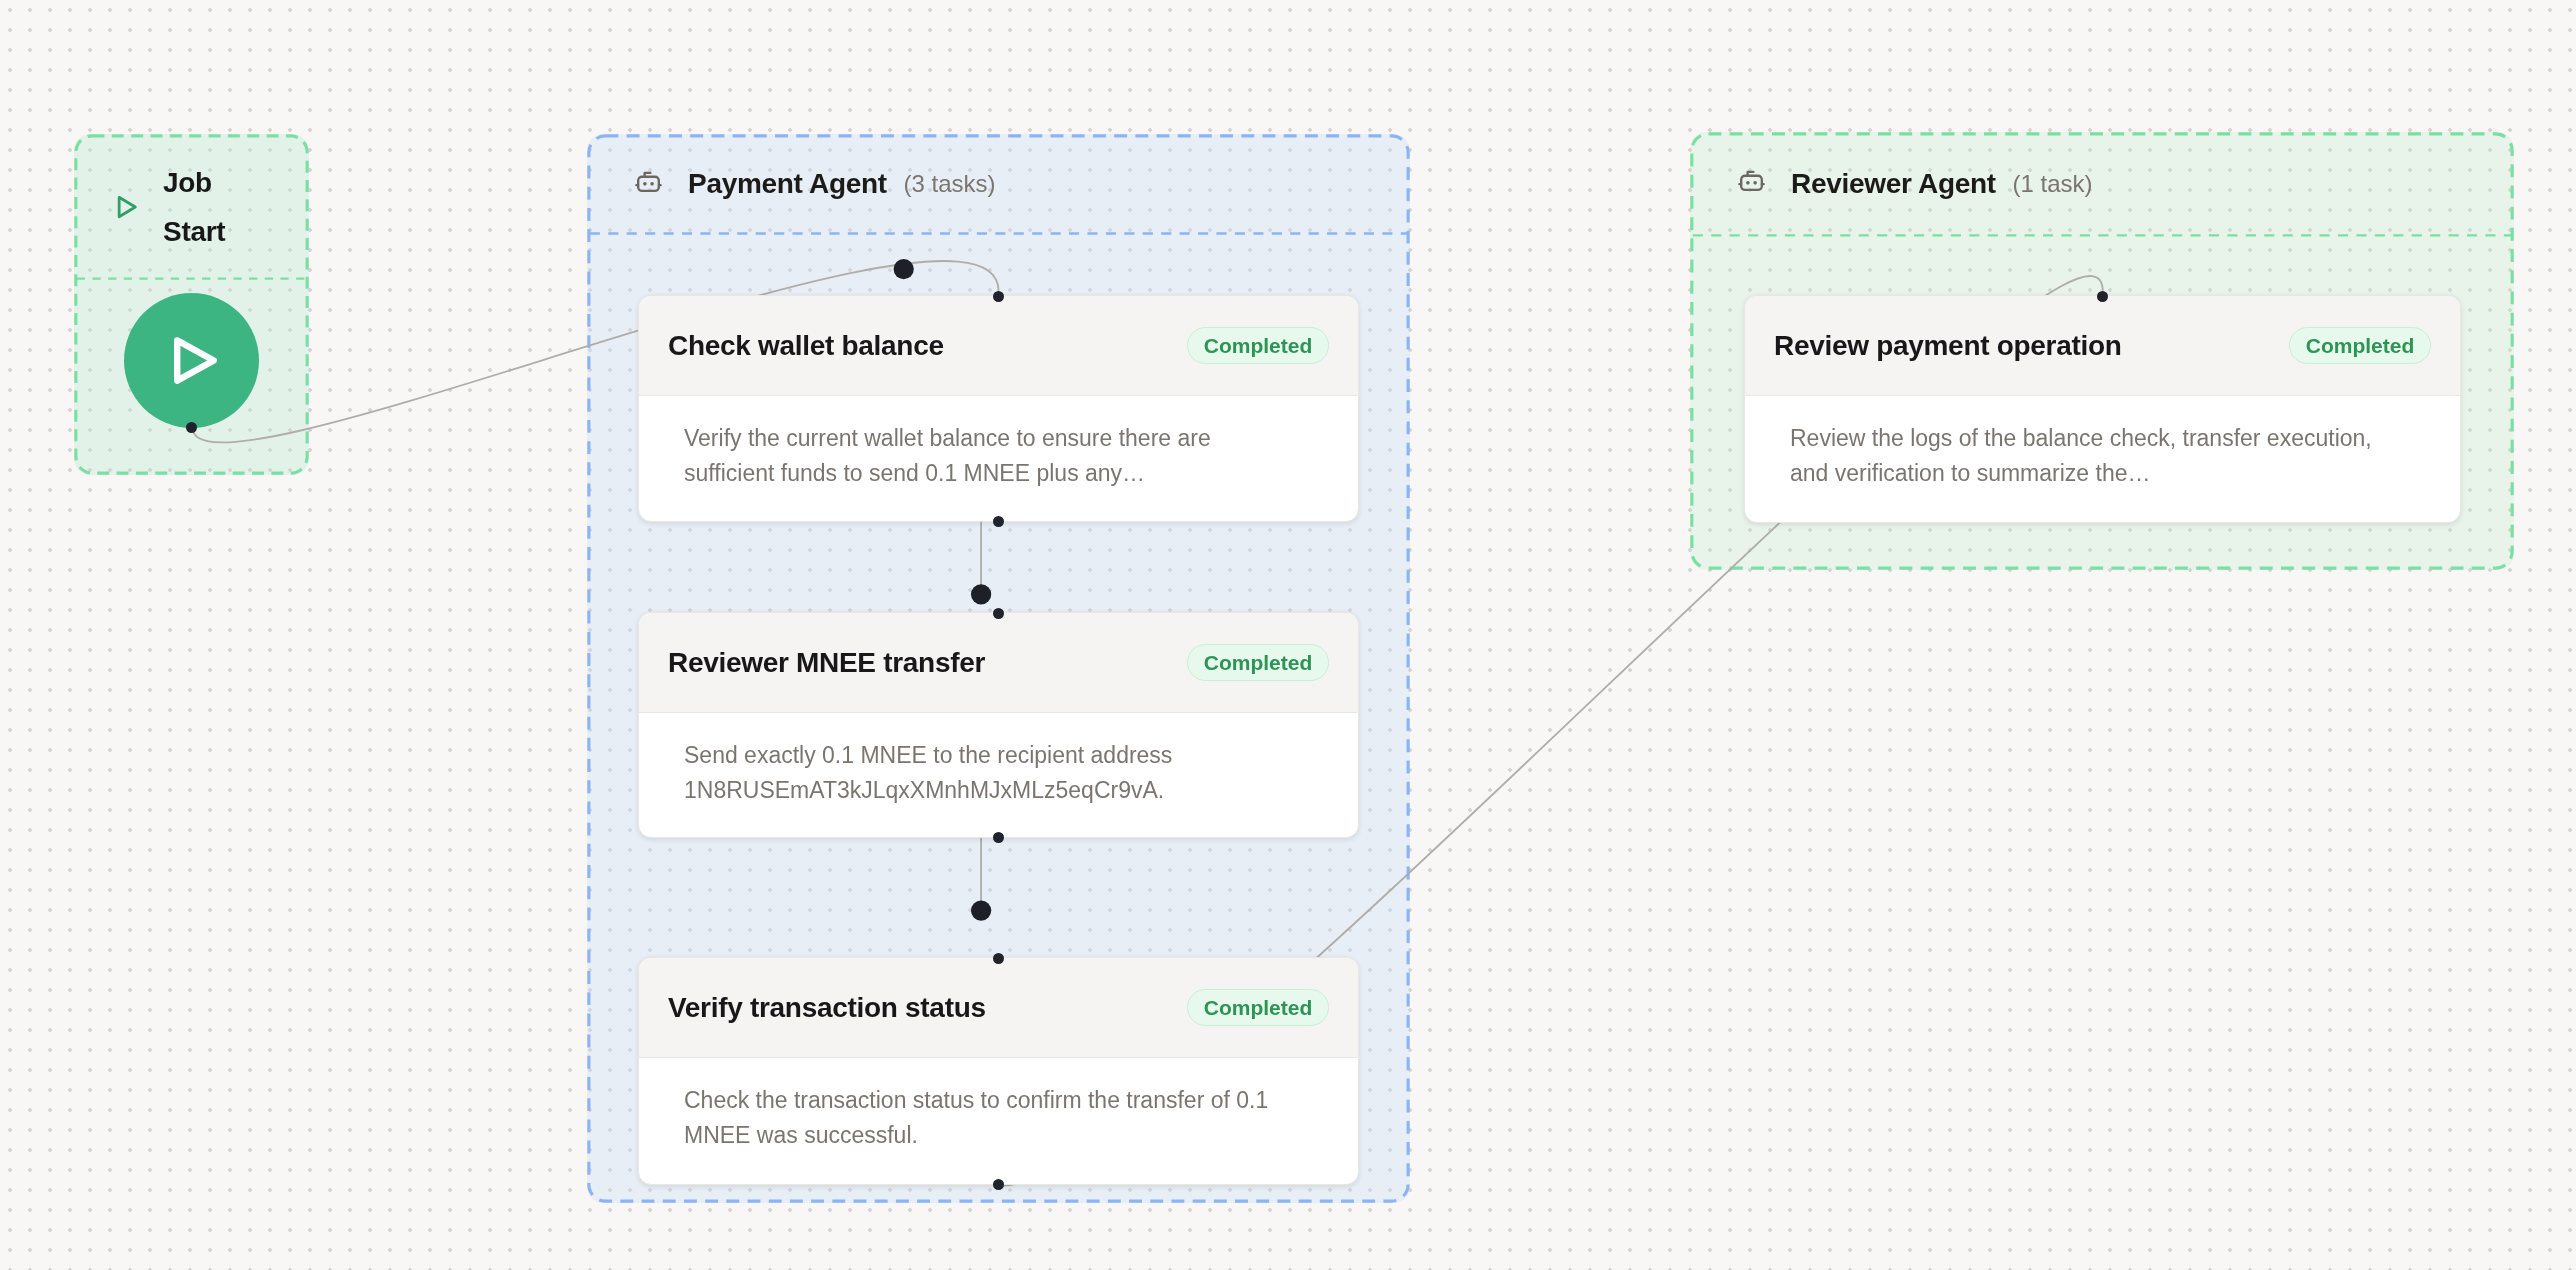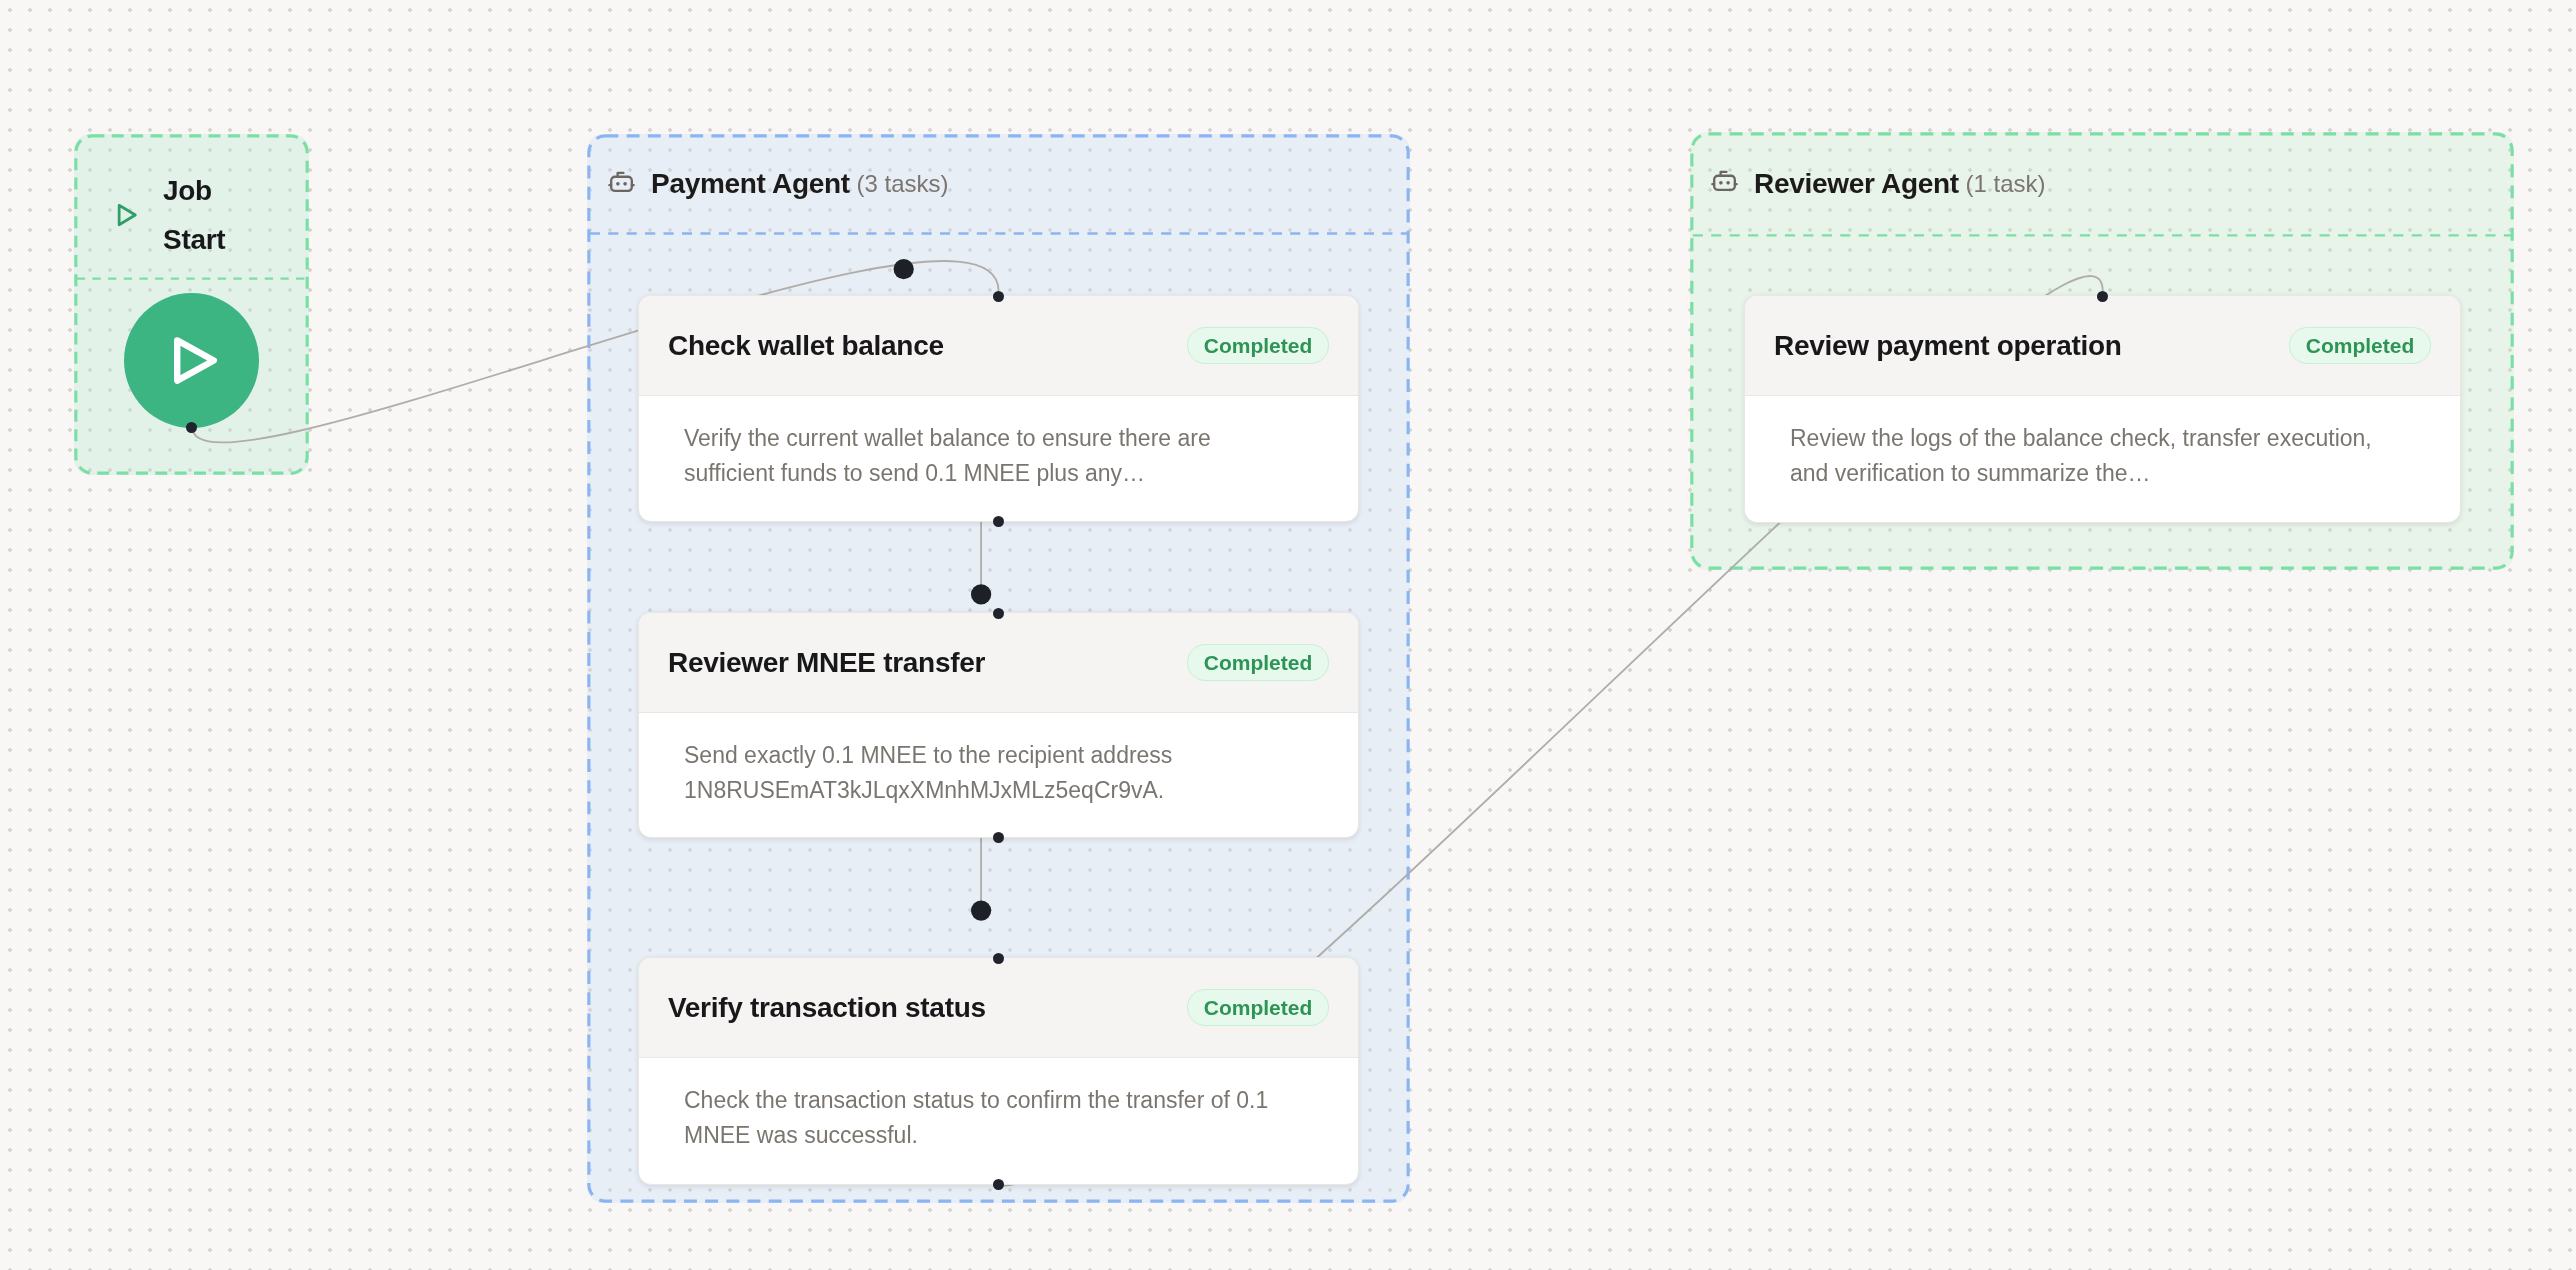--- a/index.html
+++ b/index.html
@@ -11,41 +11,41 @@
     font-family:"Liberation Sans","DejaVu Sans",sans-serif;
     color:#18181b;
   }
   .edges{position:absolute;left:0;top:0;z-index:2;}
   .edge{fill:none;stroke:#b0ada9;stroke-width:2;}
   .group{position:absolute;border-radius:16.6px;}
   .group-frame{position:absolute;left:0;top:0;pointer-events:none;}
   .g-payment{left:587px;top:134px;width:823px;height:1069px;background:rgba(203,222,247,0.35);}
   .g-reviewer{left:1690px;top:132px;width:824px;height:438px;background:rgba(189,232,205,0.28);}
   .g-job{left:74px;top:134px;width:235px;height:341px;background:rgba(189,232,205,0.34);}
-  .group-header{position:absolute;left:0;top:0;width:100%;display:flex;align-items:center;gap:14px;padding-left:19px;box-sizing:border-box;}
+  .group-header{position:absolute;left:16px;top:0;width:100%;display:flex;align-items:center;gap:24px;padding-left:30px;box-sizing:border-box;}
   .g-payment .group-header{height:100px;}
   .g-reviewer .group-header{height:103px;}
   .g-title{font-size:28px;font-weight:700;color:#1c1b19;letter-spacing:-0.3px;white-space:nowrap;}
   .g-count{font-size:24px;color:#7a756f;margin-left:-7.4px;white-space:nowrap;}
   .bot-icon{flex:0 0 auto;display:flex;}
   .card{position:absolute;background:#ffffff;border:0.9px solid #e9e7e4;border-radius:13px;
         box-shadow:0 1.8px 5.5px rgba(28,25,23,0.10);z-index:5;box-sizing:border-box;}
   .card-header{height:100px;background:#f5f4f2;border-bottom:0.9px solid #e9e7e4;
         border-radius:12px 12px 0 0;display:flex;align-items:center;justify-content:space-between;
         padding:0 29px;box-sizing:border-box;}
   .card-title{font-size:28px;font-weight:700;color:#18181b;letter-spacing:-0.3px;white-space:nowrap;}
   .badge{height:35px;padding:0 15.7px;border-radius:18.4px;background:#e6f9ec;border:1.8px solid #c5f0d3;
         color:#2e9455;font-size:21px;font-weight:700;display:flex;align-items:center;white-space:nowrap;}
   .card-body{padding:25px 29px;box-sizing:border-box;}
   .desc{max-width:604px;font-size:23px;line-height:35px;color:#7a756f;margin-left:16px;}
   .handle{position:absolute;width:11px;height:11px;border-radius:50%;background:#20222c;z-index:6;}
   .h-top{top:-5.5px;left:50%;margin-left:-5.5px;}
   .h-bottom{bottom:-5.5px;left:50%;margin-left:-5.5px;}
   
-  .job-header{position:absolute;left:0;top:8px;width:100%;height:145px;display:flex;align-items:center;
+  .job-header{position:absolute;left:0;top:0;width:100%;height:145px;display:flex;align-items:center;
         gap:24px;padding-left:41px;box-sizing:border-box;}
   .job-title{width:92px;font-size:28px;font-weight:700;color:#18181b;line-height:49px;letter-spacing:-0.3px;}
   .job-body{position:absolute;left:0;top:145px;width:100%;display:flex;justify-content:center;}
   .start-circle{margin-top:14px;width:135px;height:135px;border-radius:50%;background:#3cb583;
         display:flex;align-items:center;justify-content:center;z-index:5;position:relative;cursor:pointer;}
   .start-circle svg{margin-left:8.3px;}
   .job-handle{left:112px;top:288px;}
 </style>
 </head>
 <body>

